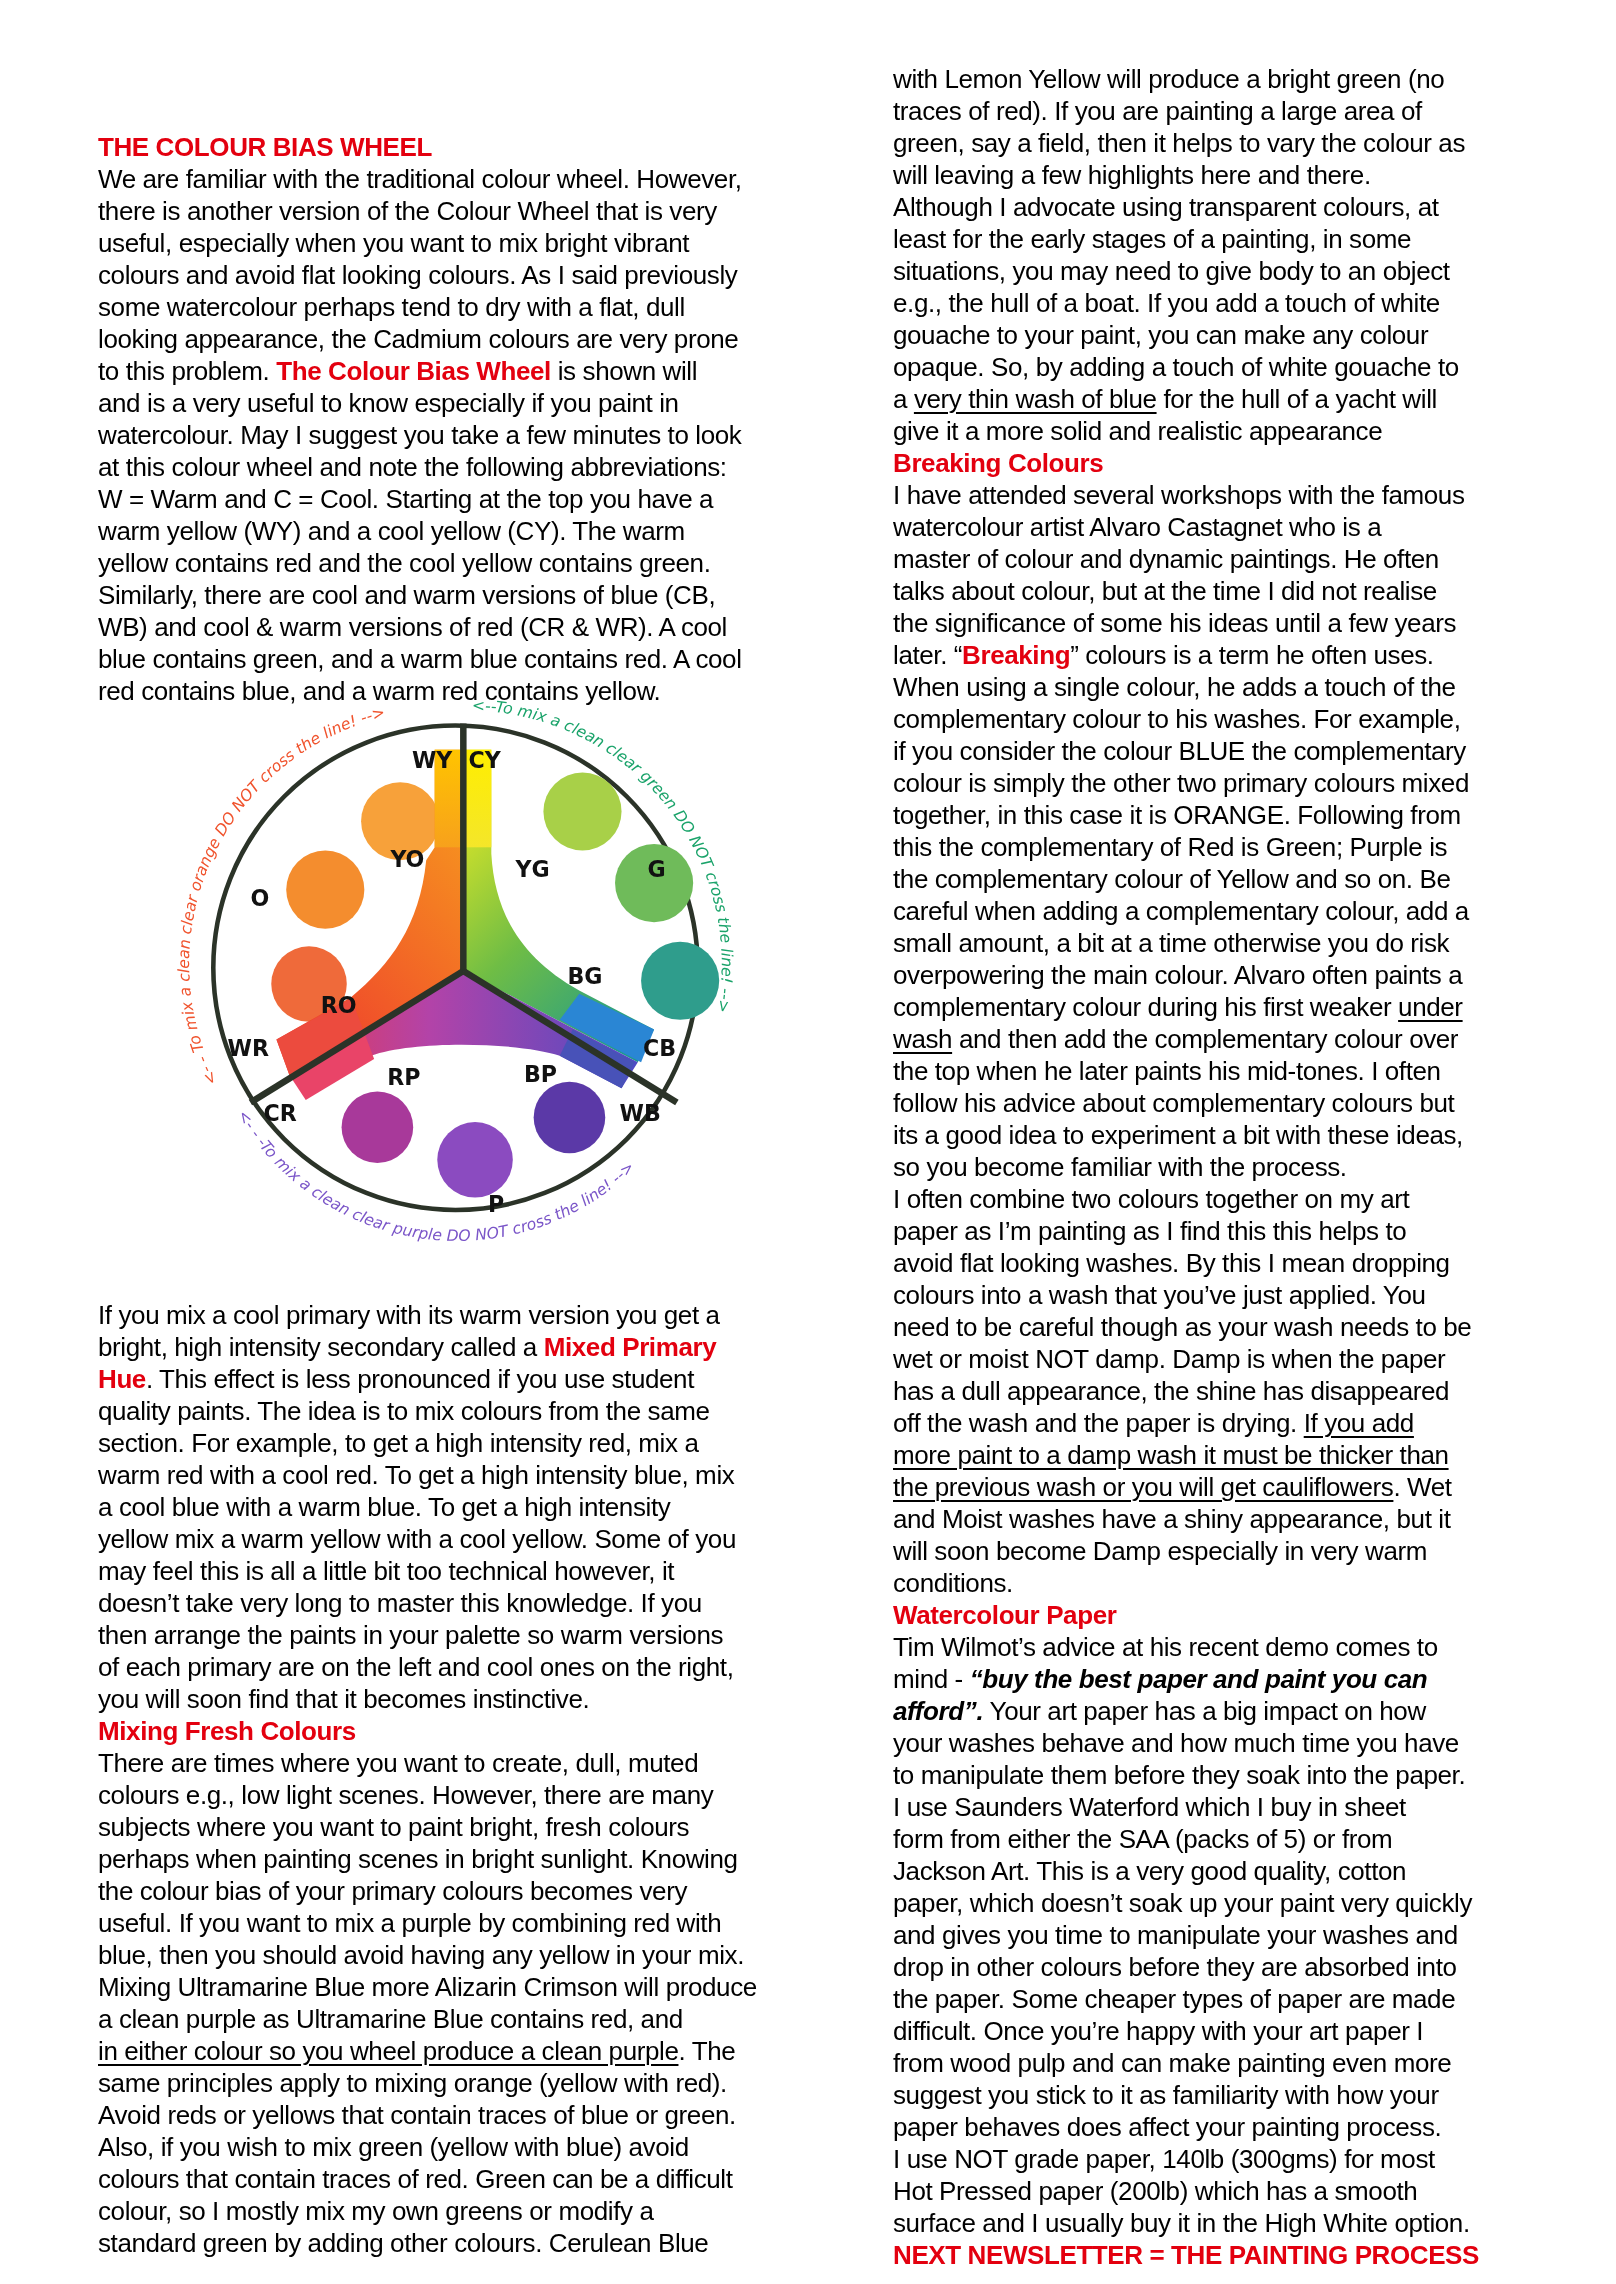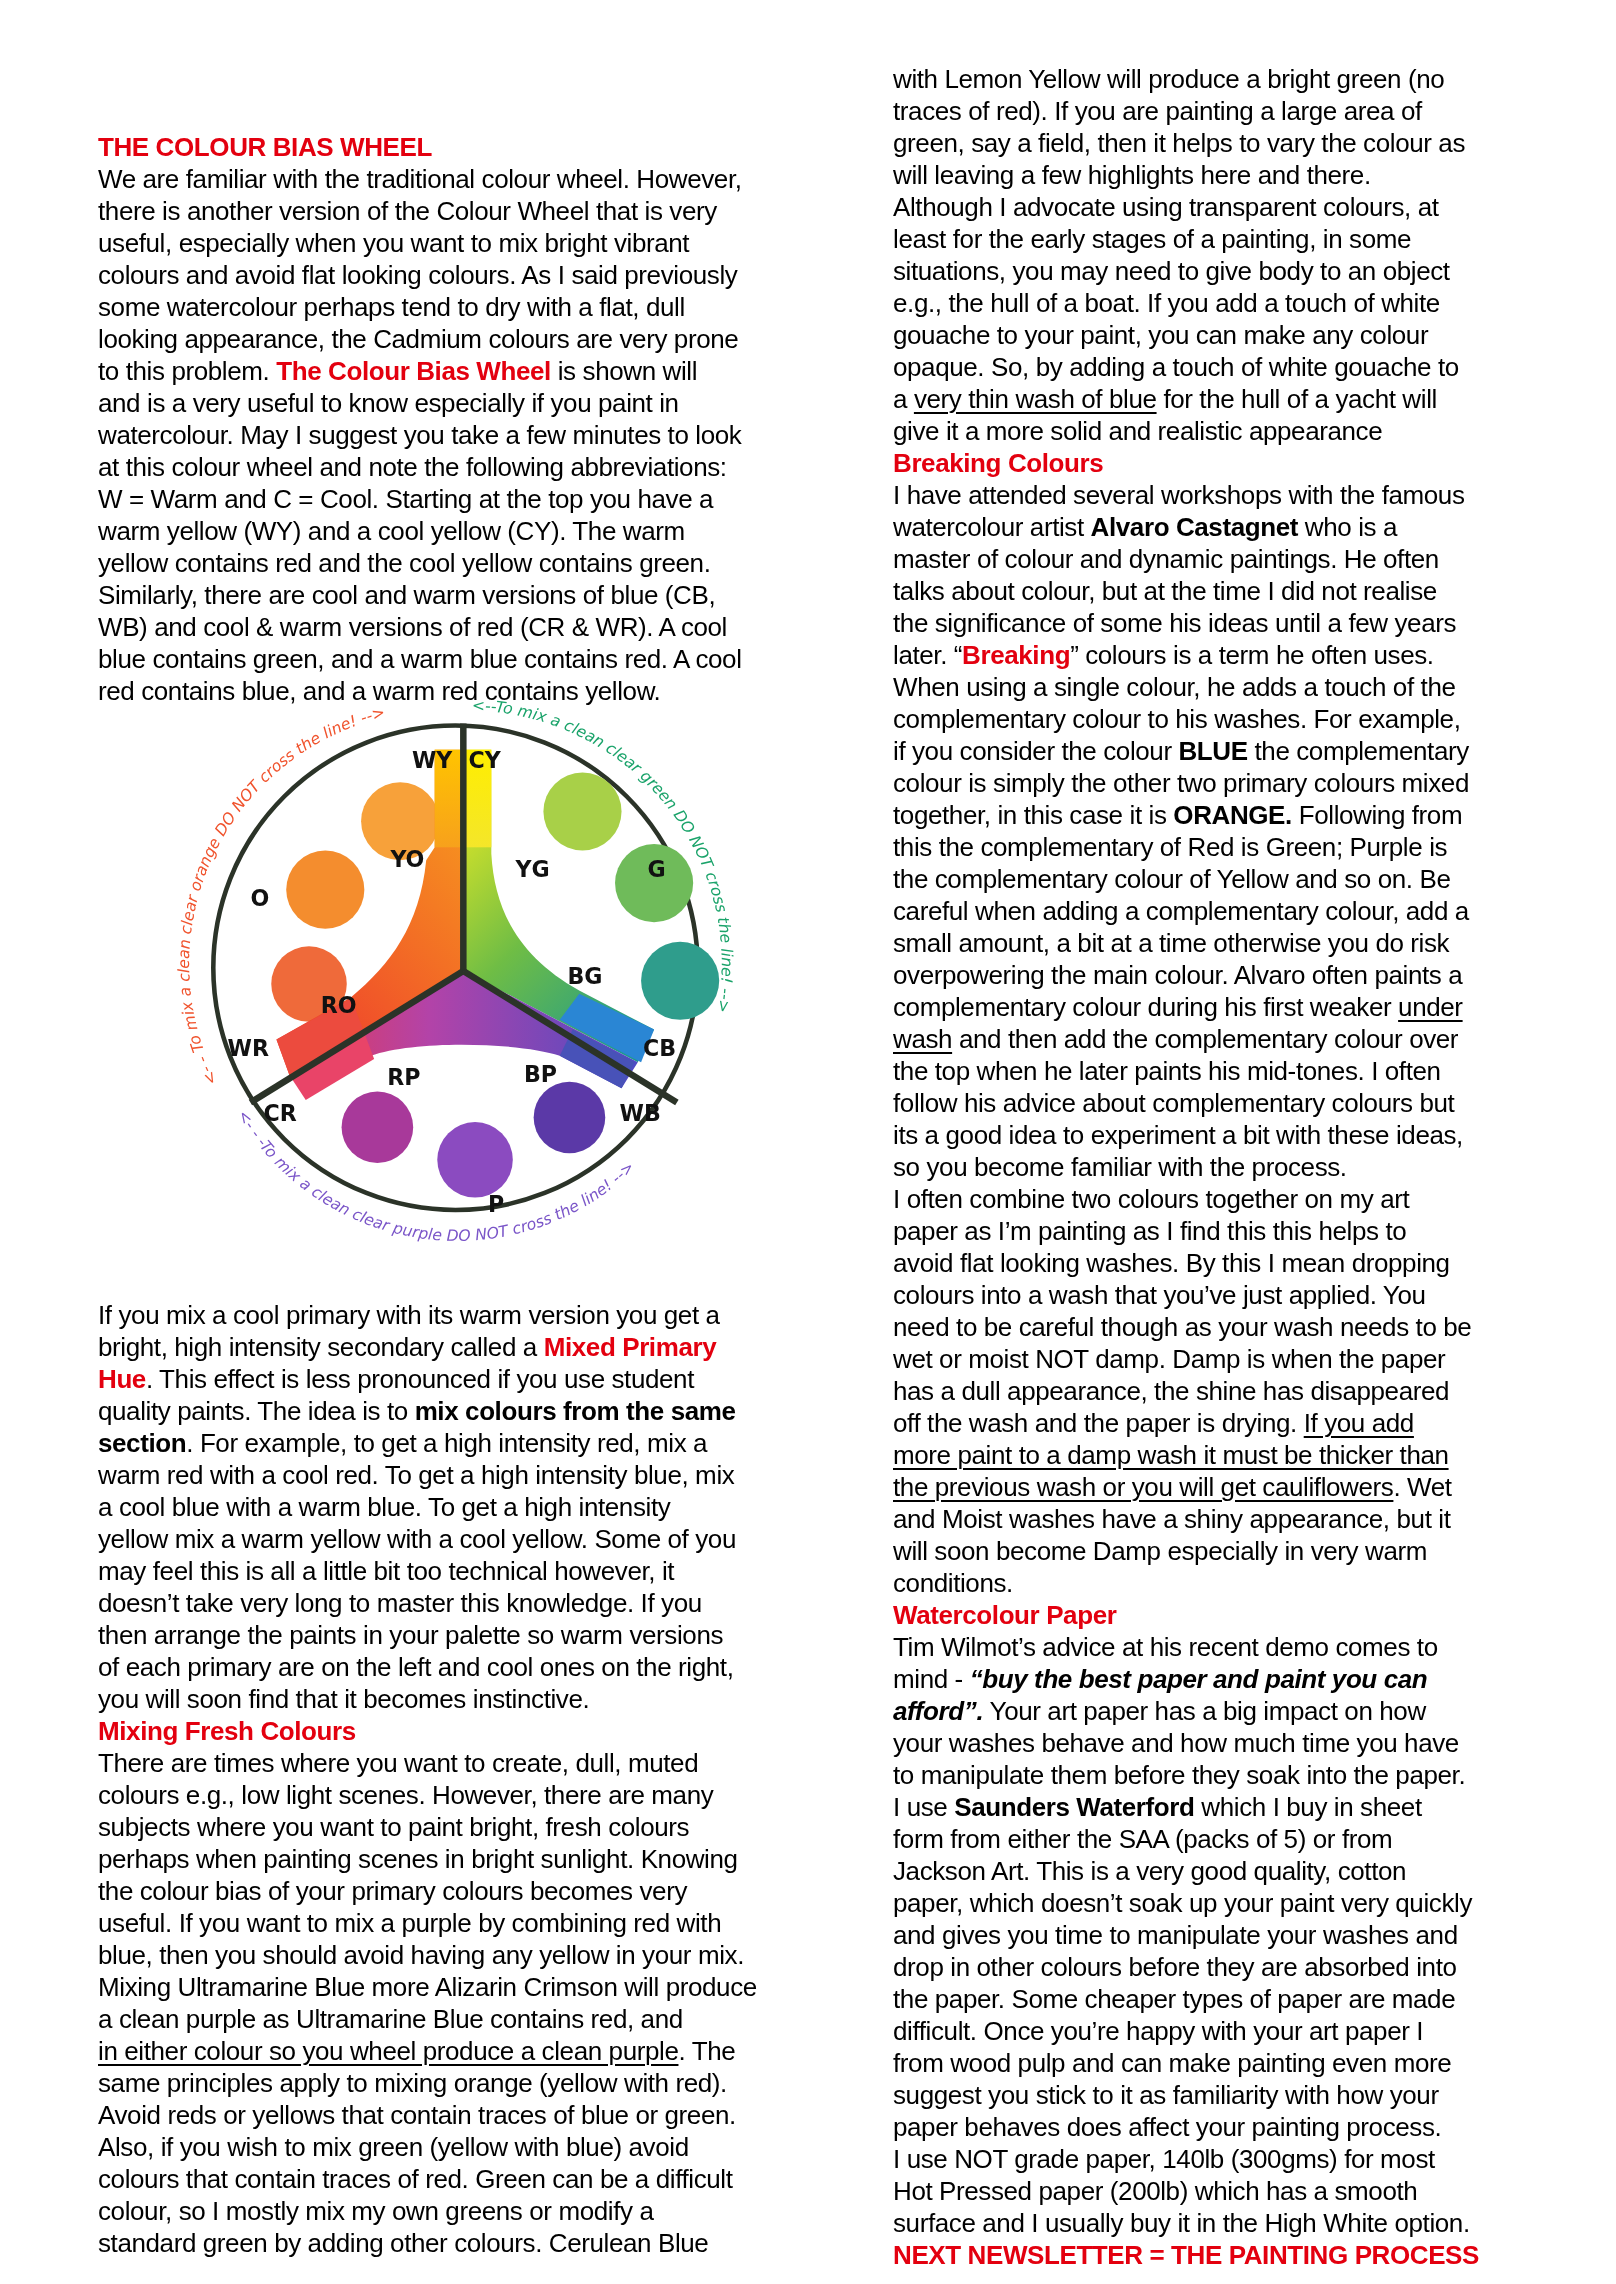--- a/index.html
+++ b/index.html
@@ -3,21 +3,21 @@
 <meta charset="utf-8">
 <style>
   html,body{margin:0;padding:0;background:#fff;}
   body{width:1616px;height:2284px;position:relative;overflow:hidden;font-family:"Liberation Sans",sans-serif;color:#000;}
   .col{position:absolute;font-size:26px;line-height:32px;letter-spacing:-0.4px;}
   .col-left{left:98px;top:91px;width:723px;margin-top:40px;}
   .col-right{left:893px;top:63px;width:658px;}
   .line{display:block;white-space:nowrap;}
   .red{color:#e3000f;font-weight:bold;}
   .redh{color:#e3000f;font-weight:bold;}
-  .b{font-weight:bold;}
+  .b{font-weight:normal;}
   .bi{font-weight:bold;font-style:italic;}
   .u{text-decoration:underline;text-underline-offset:3.9px;text-decoration-thickness:2px;}
   .wheel{position:absolute;left:156px;top:665px;width:586px;height:586px;}
   .wheel svg{width:100%;height:100%;display:block;}
 </style>
 </head>
 <body>
 
 <div class="col col-left">
   <span class="line redh">THE COLOUR BIAS WHEEL</span>

